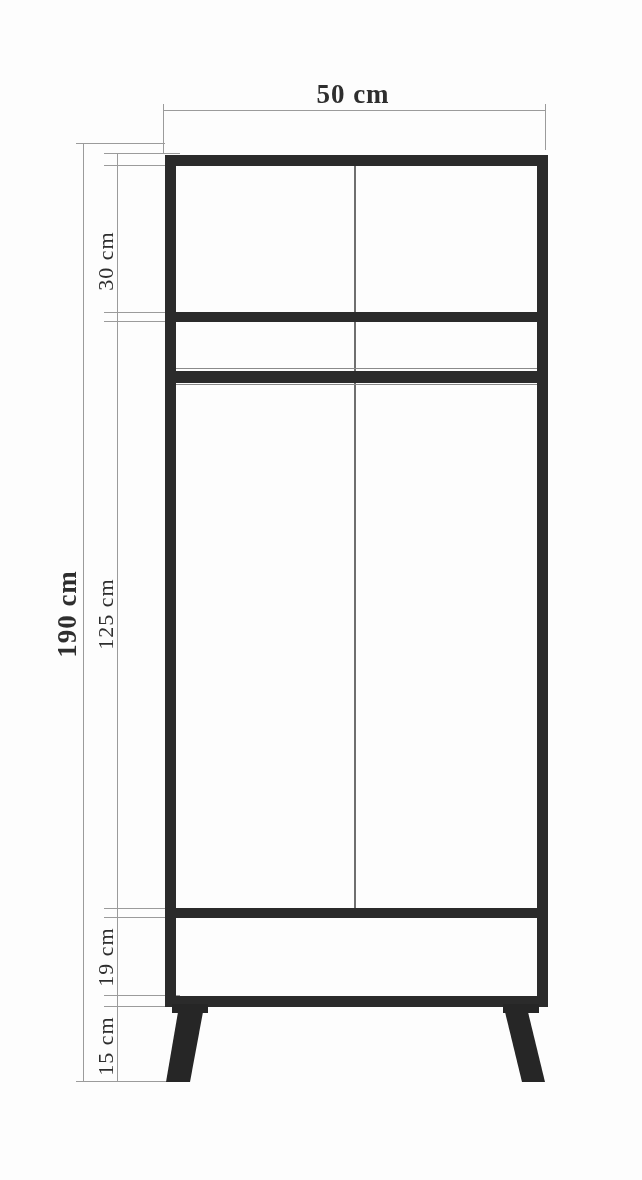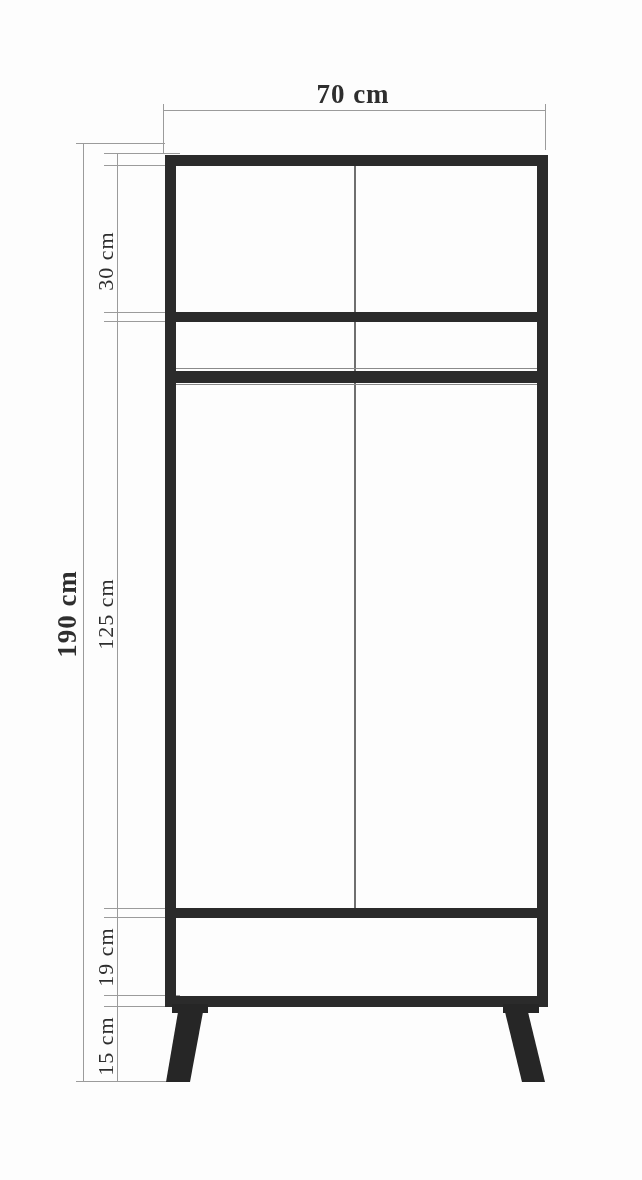--- a/index.html
+++ b/index.html
@@ -150,20 +150,20 @@
   <div class="rail-edge rail-edge-top"></div>
   <div class="rail-bar"></div>
   <div class="rail-edge rail-edge-bottom"></div>
   <div class="shelf shelf-bottom"></div>
 
   <div class="leg-plate left"></div>
   <div class="leg left"></div>
   <div class="leg-plate right"></div>
   <div class="leg right"></div>
 
-  <div class="dim-label big label-width">70 cm</div>
+  <div class="dim-label big label-width">50 cm</div>
   <div class="dim-label big rot label-height">190 cm</div>
   <div class="dim-label small rot label-top">30 cm</div>
   <div class="dim-label small rot label-mid">125 cm</div>
   <div class="dim-label small rot label-low">19 cm</div>
   <div class="dim-label small rot label-legs">15 cm</div>
 
 </div>
 
 </body></html>

